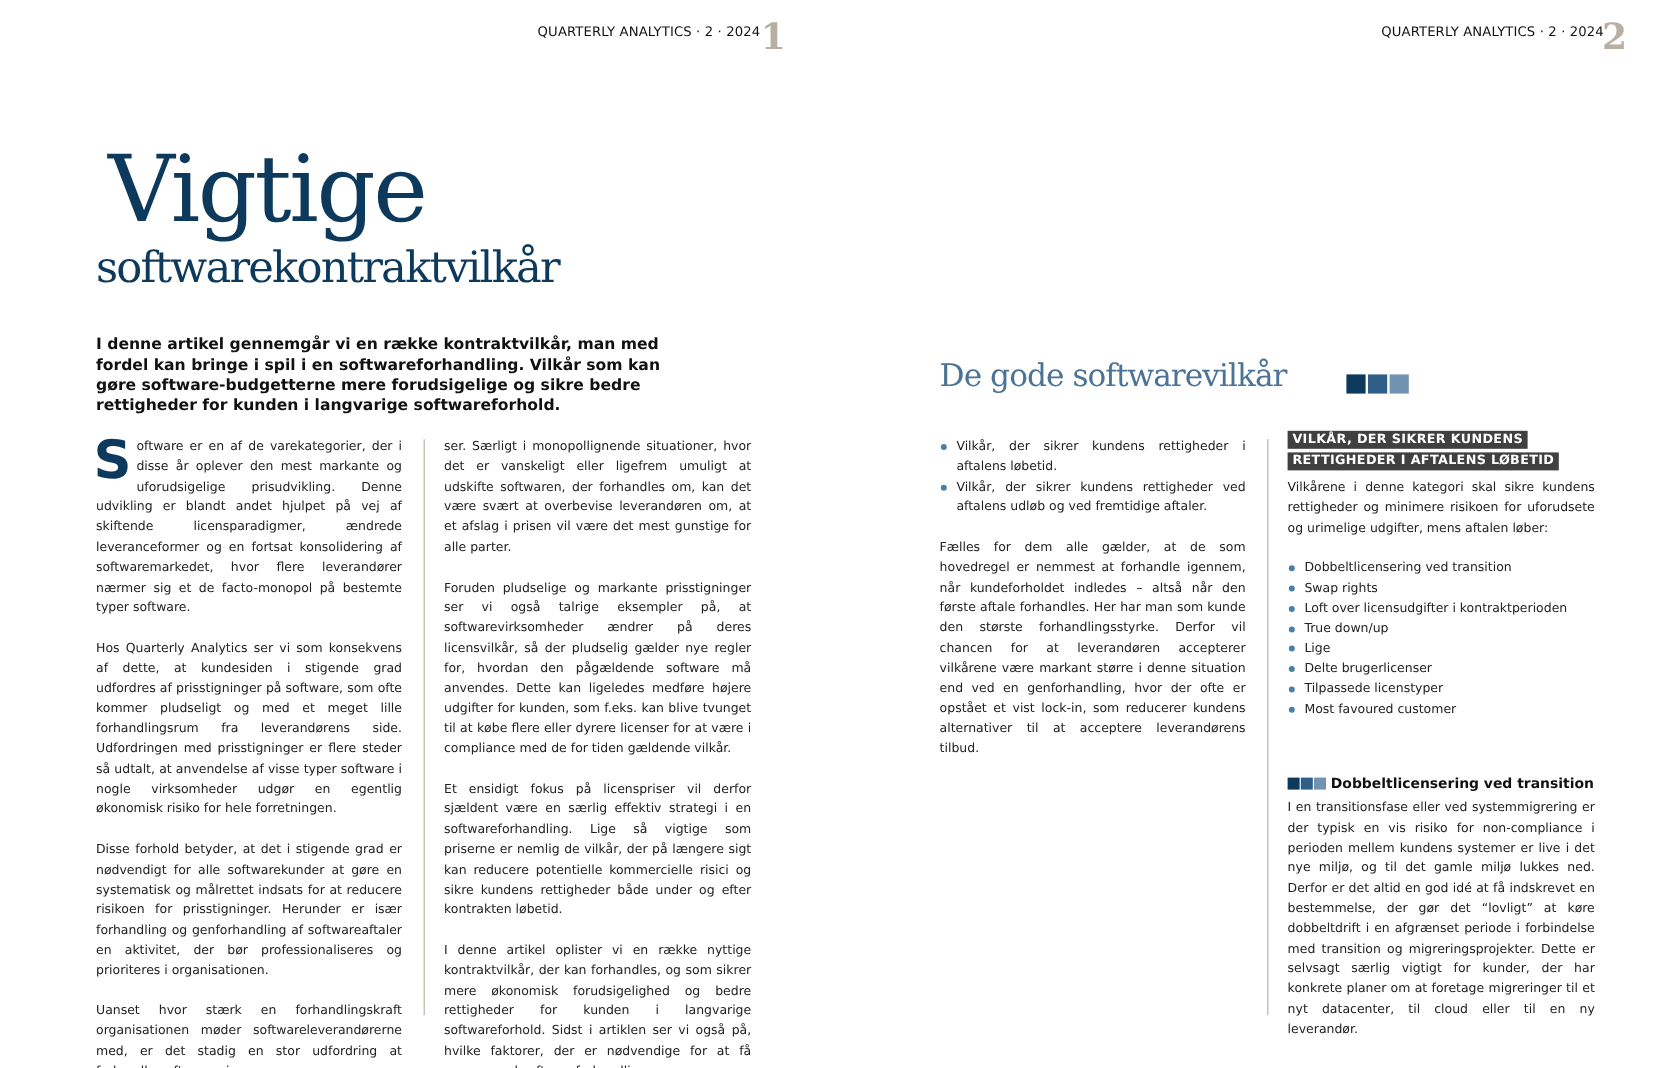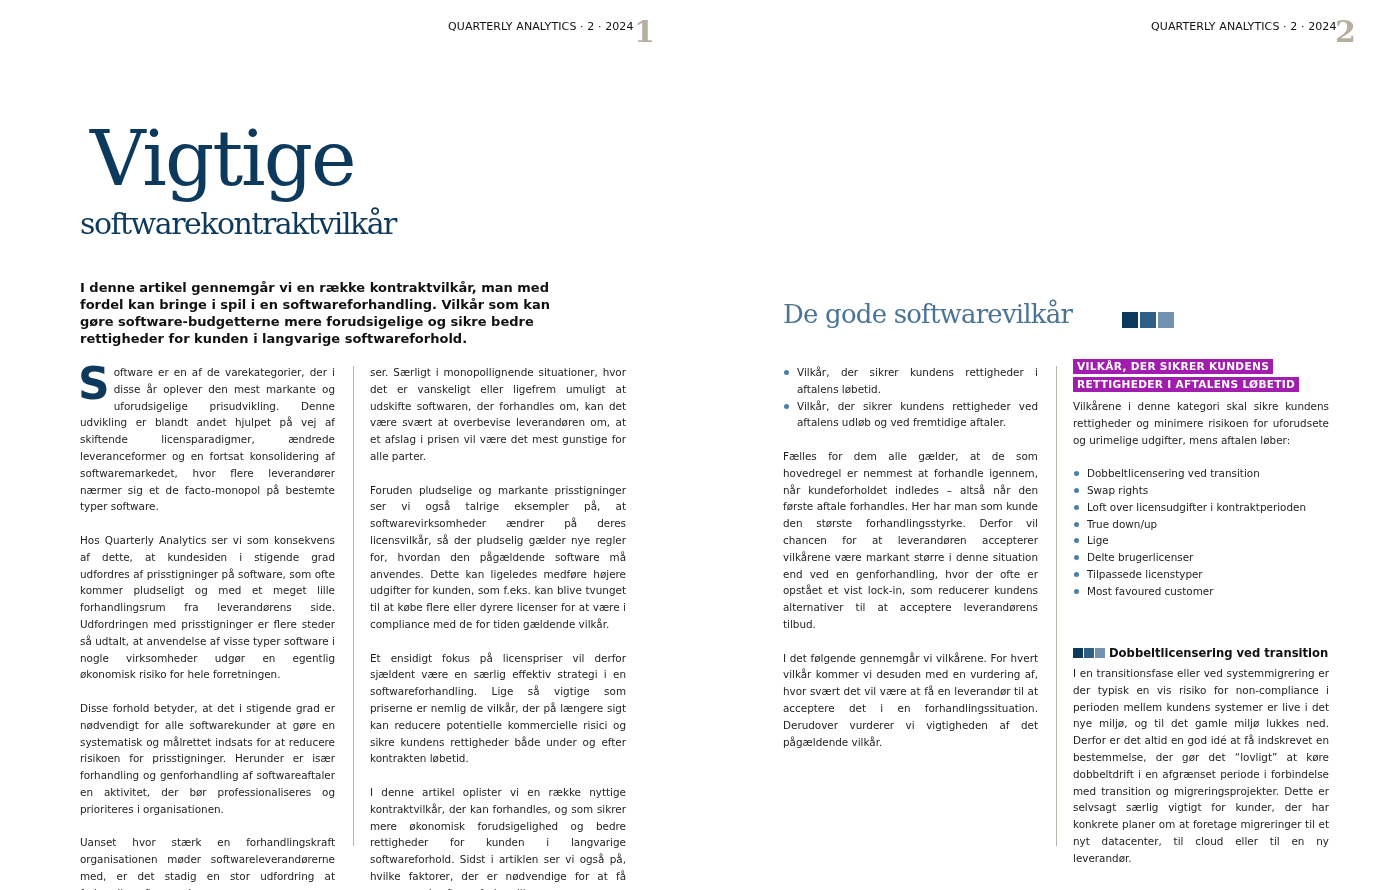--- a/index.html
+++ b/index.html
@@ -4,39 +4,39 @@
 <style>
   html, body { margin:0; padding:0; background:#ffffff; }
   body { width:1388px; height:890px; position:relative; overflow:hidden; color:#1a1a1a;
          font-family:"DejaVu Sans", sans-serif; }
   .runhead { position:absolute; top:20px; font-size:11px; color:#111; letter-spacing:0.1px;text-align:center; }
   .pagenum { position:absolute; top:12px; font-family:"DejaVu Serif", serif; font-weight:bold;
              font-size:30px; color:#b7b0a2; line-height:40px; }
   .title1 { position:absolute; left:76px; top:100px; margin:14px; font-family:"DejaVu Serif", serif;
             font-weight:normal; color:#0d3a5c; font-size:77px; line-height:90px; letter-spacing:-2px; }
   .title2 { position:absolute; left:80px; top:196px; margin:0; font-family:"DejaVu Serif", serif;
-            font-weight:normal; color:#0d3a5c; font-size:30px; line-height:56px; letter-spacing:-1.5px; }
+            font-weight:normal; color:#0d3a5c; font-size:36px; line-height:56px; letter-spacing:-1.5px; }
   .lead { position:absolute; left:80px; top:279px; width:470px; margin:0; font-size:13px;
           font-weight:bold; line-height:17px; color:#111; }
   .col { position:absolute; font-size:10.4px; line-height:16.8px; color:#222; text-align:justify; hyphens:manual; }
   .col p { margin:0 0 16.8px 0; }
   .col p:last-child { margin-bottom:0; }
   .dropcap { float:left; font-family:"DejaVu Sans", sans-serif; font-weight:bold; font-size:44px;
              line-height:34px; color:#0d3a5c; margin:3px 4px 0 -2px; }
   .divider { position:absolute; width:1px; background:#b9b4aa; }
   .h2 { position:absolute; left:783px; top:292px; margin:0; font-family:"DejaVu Serif", serif;
         font-weight:normal; color:#4a7396; font-size:26px; line-height:44px; letter-spacing:-0.8px; }
   .sq { display:inline-block; width:16px; height:16px; margin-right:2px; vertical-align:middle; }
   .sqrow { position:absolute; }
   .s1 { background:#0d3a5c; } .s2 { background:#2f5f86; } .s3 { background:#7193b1; }
   ul.bul { list-style:none; margin:0 0 16.8px 0; padding:0; }
   ul.bul li { position:relative; padding-left:14px; }
   ul.bul li::before { content:""; position:absolute; left:1px; top:6px; width:5px; height:5px;
                       border-radius:50%; background:#4a7fa8; }
-  .boxhead { display:inline-block; background:#a21caf; color:#fff; font-weight:bold; font-size:10.6px;
+  .boxhead { display:inline-block; background:#404040; color:#fff; font-weight:bold; font-size:10.6px;
              line-height:13px; padding:1px 4px; margin-bottom:2px; letter-spacing:0.3px; }
   .h3 { position:absolute; left:1073px; top:644px; font-weight:bold; font-size:11.6px; color:#111; line-height:18px; }
   .h3 .sq { width:10px; height:10px; margin-right:1px; vertical-align:-1px; }
   .h3 .t { margin-left:3px; }
 </style>
 </head>
 <body>
 
 <div>
   <div class="runhead" style="left:448px;">QUARTERLY ANALYTICS · 2 · 2024</div>
@@ -72,21 +72,20 @@
   <div class="sqrow" style="left:1122px; top:309px;">
     <span class="sq s1"></span><span class="sq s2"></span><span class="sq s3"></span>
   </div>
 
   <div class="col" style="left:783px; top:364px; width:255px;">
     <ul class="bul">
       <li>Vilkår, der sikrer kundens rettigheder i aftalens løbetid.</li>
       <li>Vilkår, der sikrer kundens rettigheder ved aftalens udløb og ved fremtidige aftaler.</li>
     </ul>
     <p>Fælles for dem alle gælder, at de som hovedregel er nemmest at forhandle igennem, når kundeforholdet indledes – altså når den første aftale forhandles. Her har man som kunde den største forhandlingsstyrke. Derfor vil chancen for at leverandøren accepterer vilkårene være markant større i denne situation end ved en genforhandling, hvor der ofte er opstået et vist lock-in, som reducerer kundens alternativer til at acceptere leverandørens tilbud.</p>
-    <p>I det følgende gennemgår vi vilkårene. For hvert vilkår kommer vi desuden med en vurdering af, hvor svært det vil være at få en leverandør til at acceptere det i en forhandlingssituation. Derudover vurderer vi vigtigheden af det pågældende vilkår.</p>
   </div>
 
   <div class="divider" style="left:1056px; top:366px; height:480px;"></div>
 
   <div class="col" style="left:1073px; top:358px; width:256px;">
     <div style="margin-bottom:4px;">
       <span class="boxhead">VILKÅR, DER SIKRER KUNDENS</span><br>
       <span class="boxhead">RETTIGHEDER I AFTALENS LØBETID</span>
     </div>
     <p>Vilkårene i denne kategori skal sikre kundens rettigheder og minimere risikoen for uforudsete og urimelige udgifter, mens aftalen løber:</p>

